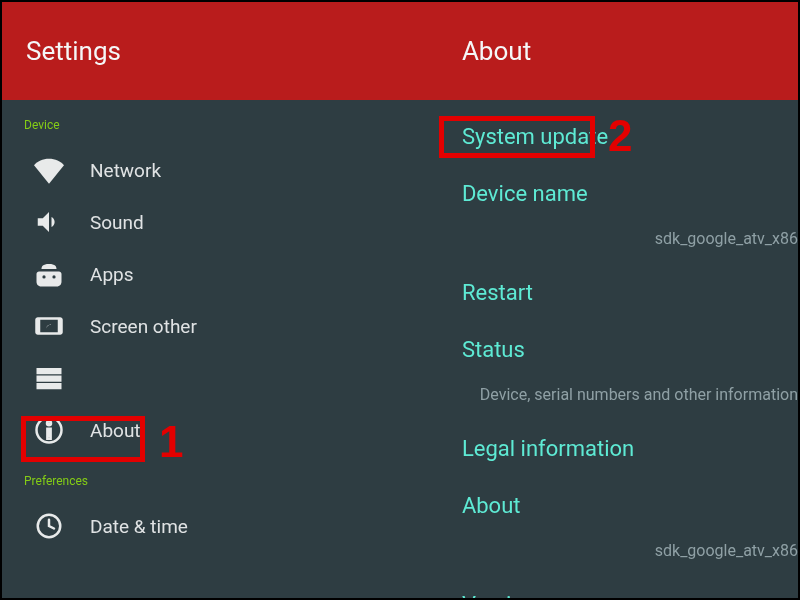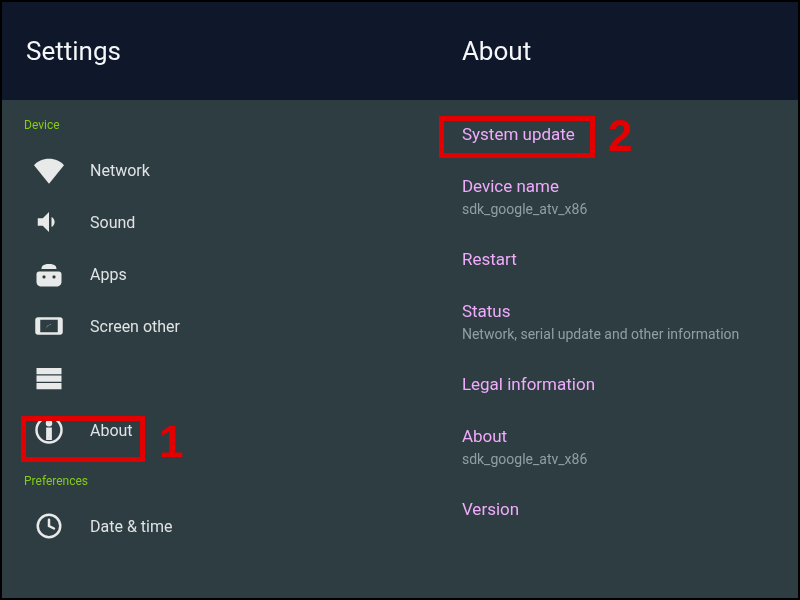--- a/index.html
+++ b/index.html
@@ -4,21 +4,21 @@
 <style>
   * { box-sizing: border-box; margin: 0; padding: 0; }
   html, body { width: 800px; height: 600px; overflow: hidden; font-family: Roboto, Arial, sans-serif; }
   body { background: #2e3d42; color: #e6e9ea; border: 2px solid #000; }
   .wrap { display: flex; width: 100%; height: 100%; }
   .col { height: 100%; }
   .col-left { width: 52%; }
   .col-right { width: 48%; }
 
   .header {
-    background: #0f172a;
+    background: #b91c1c;
     color: #f5f7f8;
     font-size: 26px;
     font-weight: 400;
     display: flex;
     align-items: center;
     padding-left: 24px;
   }
   .col-left .header { height: 98px; }
   .col-right .header { height: 98px; padding-left: 46px; }
 
@@ -31,34 +31,34 @@
   .menu { }
   .menu-item {
     display: flex;
     align-items: center;
     height: 52px;
     padding-left: 30px;
     gap: 24px;
     cursor: pointer;
   }
   .menu-item .label {
-    font-size: 16px;
+    font-size: 19px;
     color: #e0e3e4;
   }
   .icon-box { width: 34px; height: 34px; display: flex; align-items: center; justify-content: center; }
   .icon-box svg { width: 30px; height: 30px; fill: #e8eaea; }
 
   
   .about-list { padding: 8px 0 0 0; }
   .about-item {
     padding: 16px 0 16px 46px;
     cursor: pointer;
   }
-  .about-item .title { font-size: 17px; color: #f0abfc; }
-  .about-item .sub { font-size: 14px; color: #8fa0a5; margin-top: 5px; }
+  .about-item .title { font-size: 22px; color: #5eead4; }
+  .about-item .sub { font-size: 16px; color: #8fa0a5; margin-top: 23px; text-align: right; }
 
   
   .hl {
     position: absolute;
     border: 5px solid #e30000;
     pointer-events: none;
   }
   .hl-num {
     position: absolute;
     color: #e30000;
@@ -163,21 +163,21 @@
         <div class="title">Device name</div>
         <div class="sub">sdk_google_atv_x86</div>
       </div>
 
       <div class="about-item">
         <div class="title">Restart</div>
       </div>
 
       <div class="about-item">
         <div class="title">Status</div>
-        <div class="sub">Network, serial update and other information</div>
+        <div class="sub">Device, serial numbers and other information</div>
       </div>
 
       <div class="about-item">
         <div class="title">Legal information</div>
       </div>
 
       <div class="about-item">
         <div class="title">About</div>
         <div class="sub">sdk_google_atv_x86</div>
       </div>

